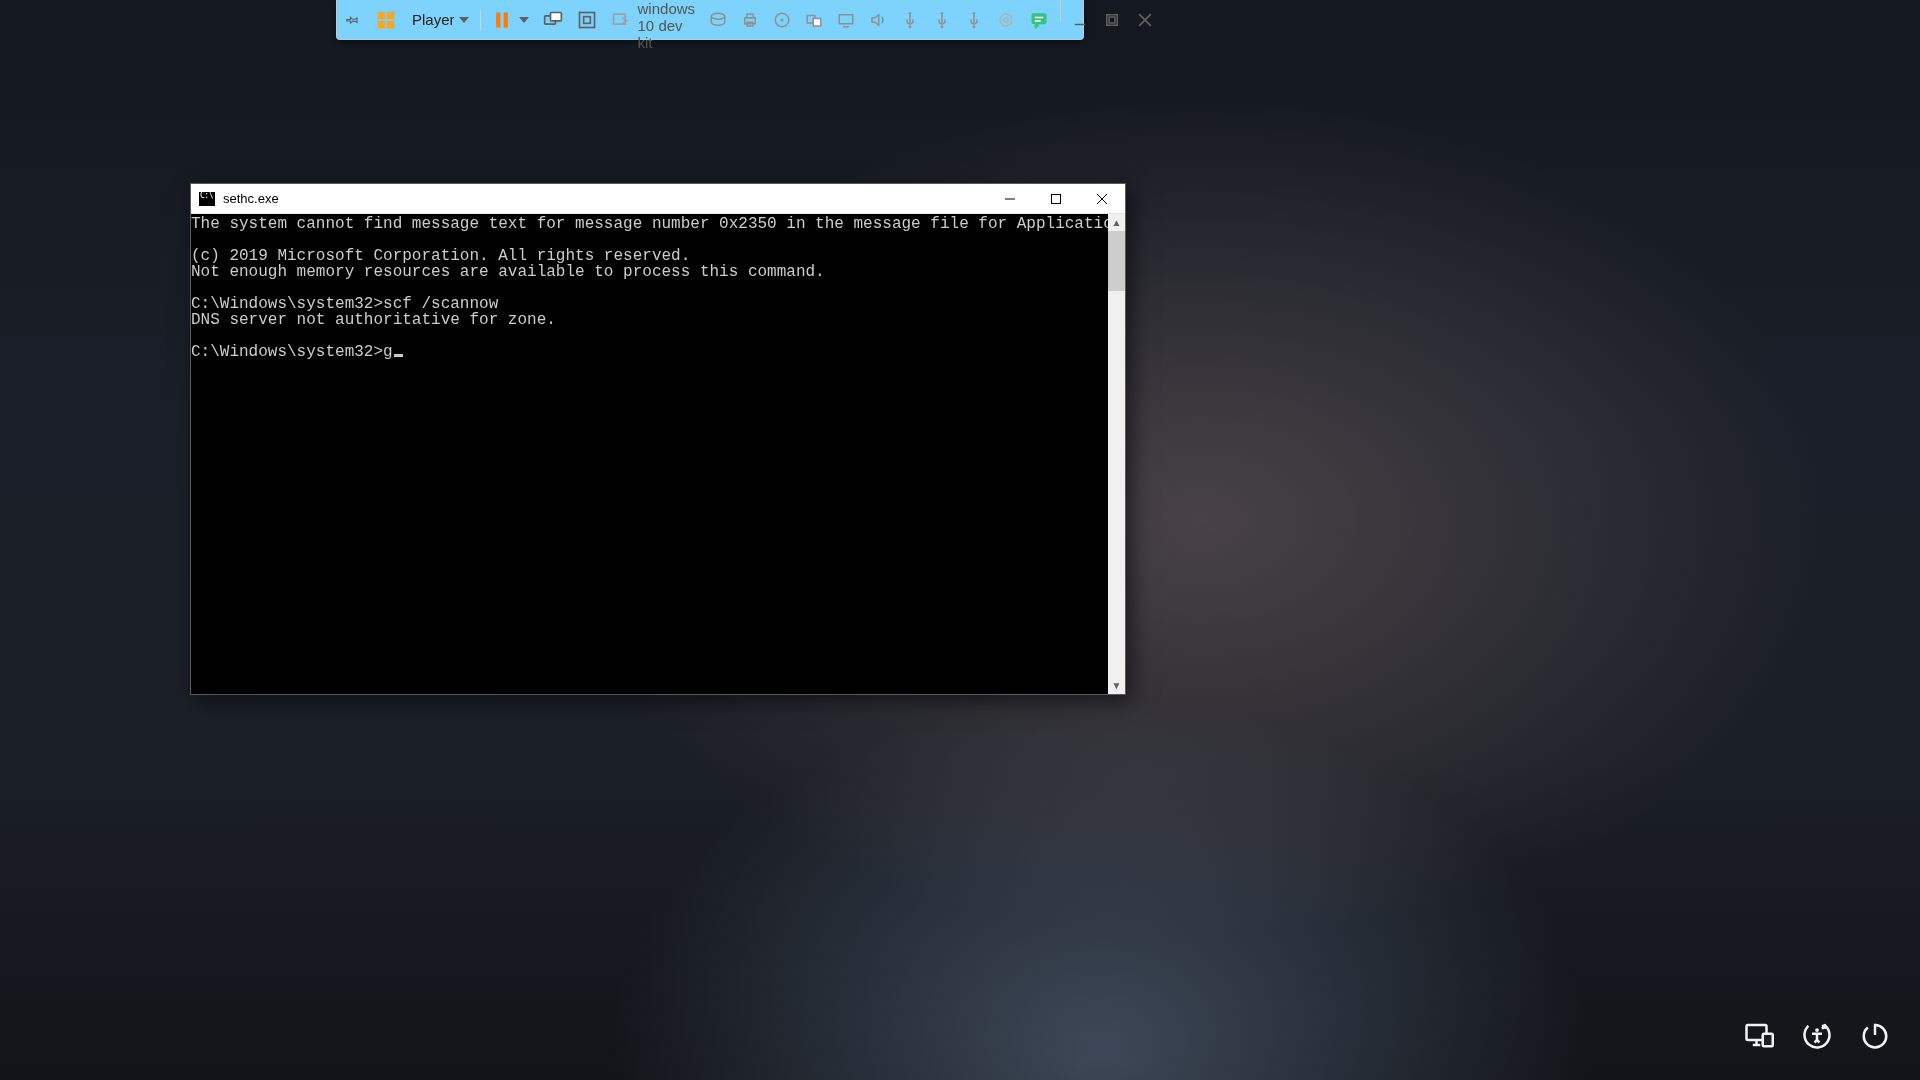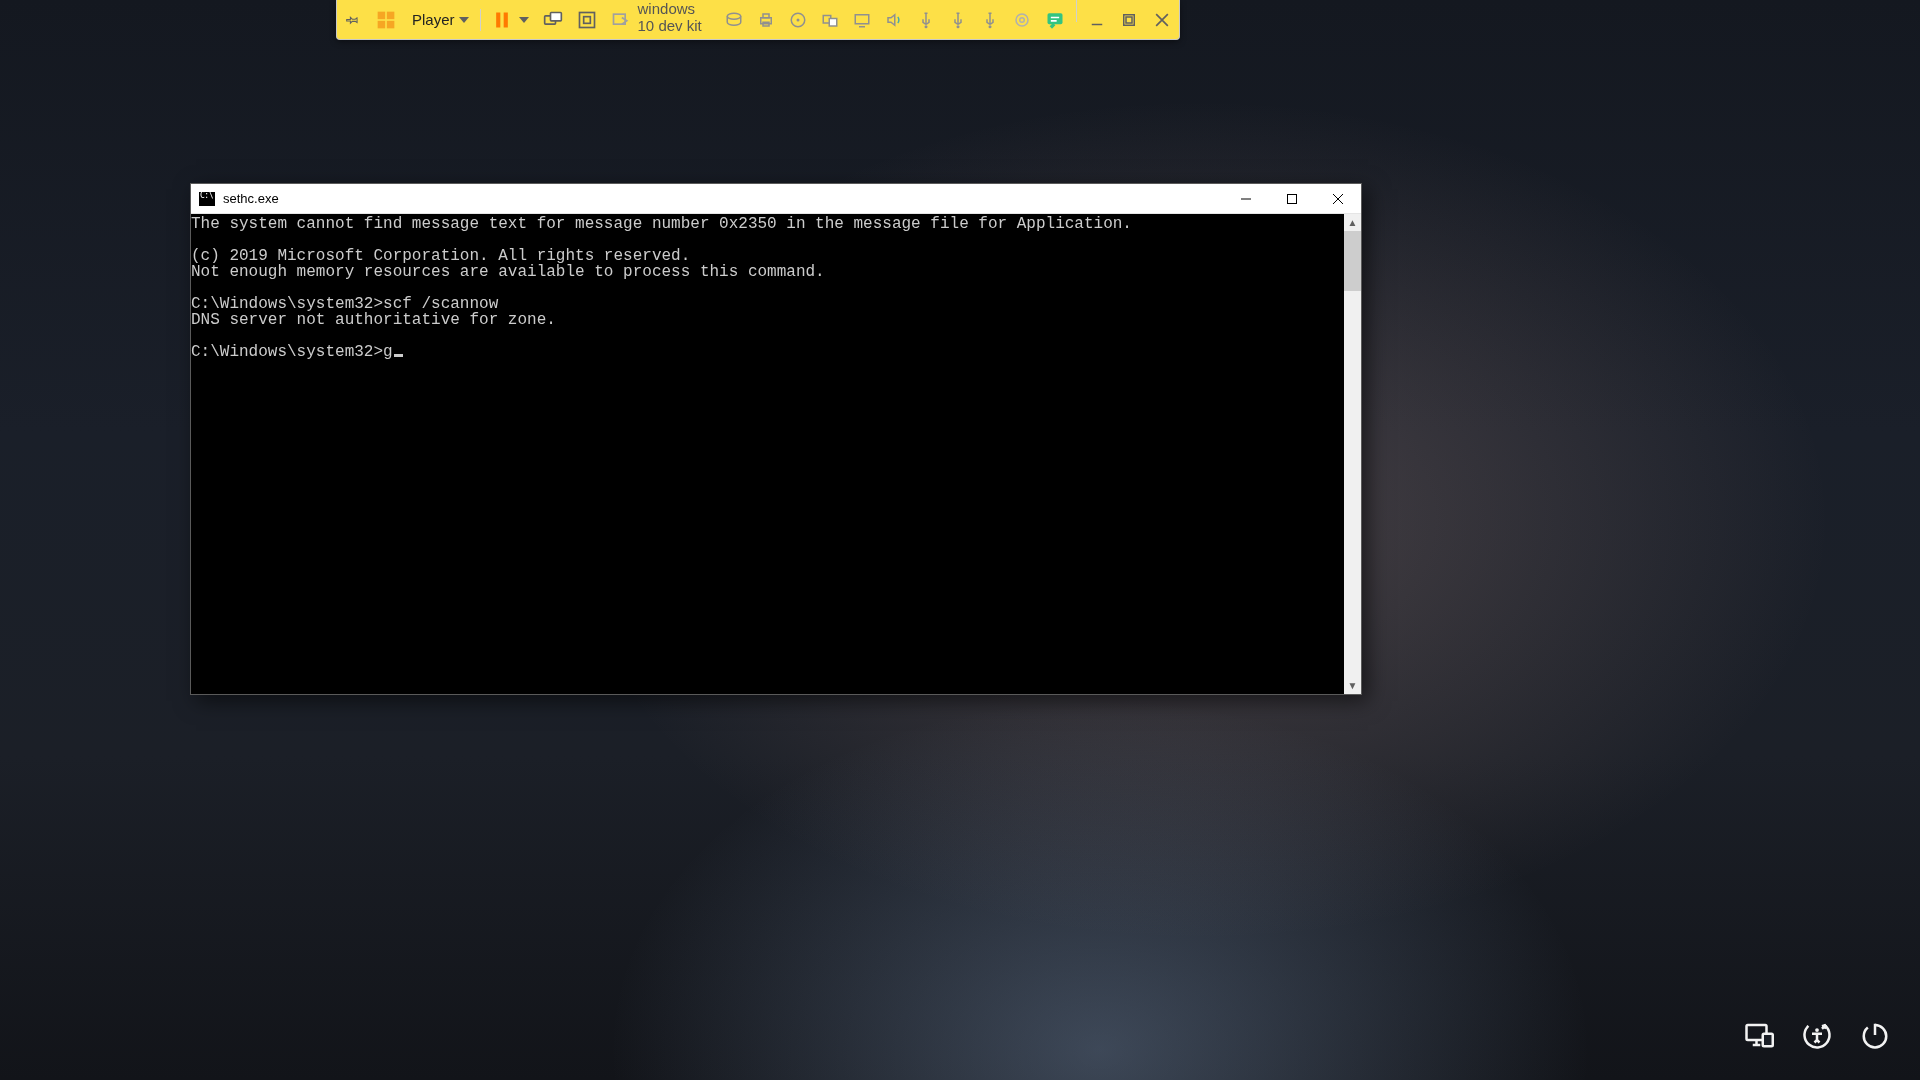--- a/index.html
+++ b/index.html
@@ -10,23 +10,23 @@
       radial-gradient(ellipse 700px 500px at 1100px 1050px, rgba(160,190,230,0.30), rgba(0,0,0,0) 70%),
       linear-gradient(180deg, #141820 0%, #1a1f29 40%, #1b1f27 70%, #121419 100%);
     position: relative;
   }
 
   
   .vm-toolbar {
     position: absolute;
     left: 336px;
     top: 0;
-    width: 844px;
+    width: 748px;
     height: 40px;
-    background: #fde047;
+    background: #7dd3fc;
     border: 1px solid #c8c8c8;
     border-top: none;
     border-radius: 0 0 4px 4px;
     display: flex;
     align-items: center;
     box-shadow: 0 2px 6px rgba(0,0,0,0.4);
     z-index: 50;
   }
   .vm-left { display:flex; align-items:center; height:100%; }
   .vm-right { display:flex; align-items:flex-start; height:100%; margin-left:auto; }
@@ -40,21 +40,21 @@
 
   
   .ic { width:18px; height:18px; display:block; }
   .ic-lg { width:20px; height:20px; display:block; }
 
   
   .cmd-window {
     position:absolute;
     left:190px;
     top:183px;
-    width:1172px;
+    width:936px;
     height:512px;
     background:#ffffff;
     border:1px solid #5a5a5a;
     box-shadow: 6px 6px 20px rgba(0,0,0,0.55);
     display:flex;
     flex-direction:column;
     z-index:30;
   }
   .cmd-titlebar {
     height:30px;

